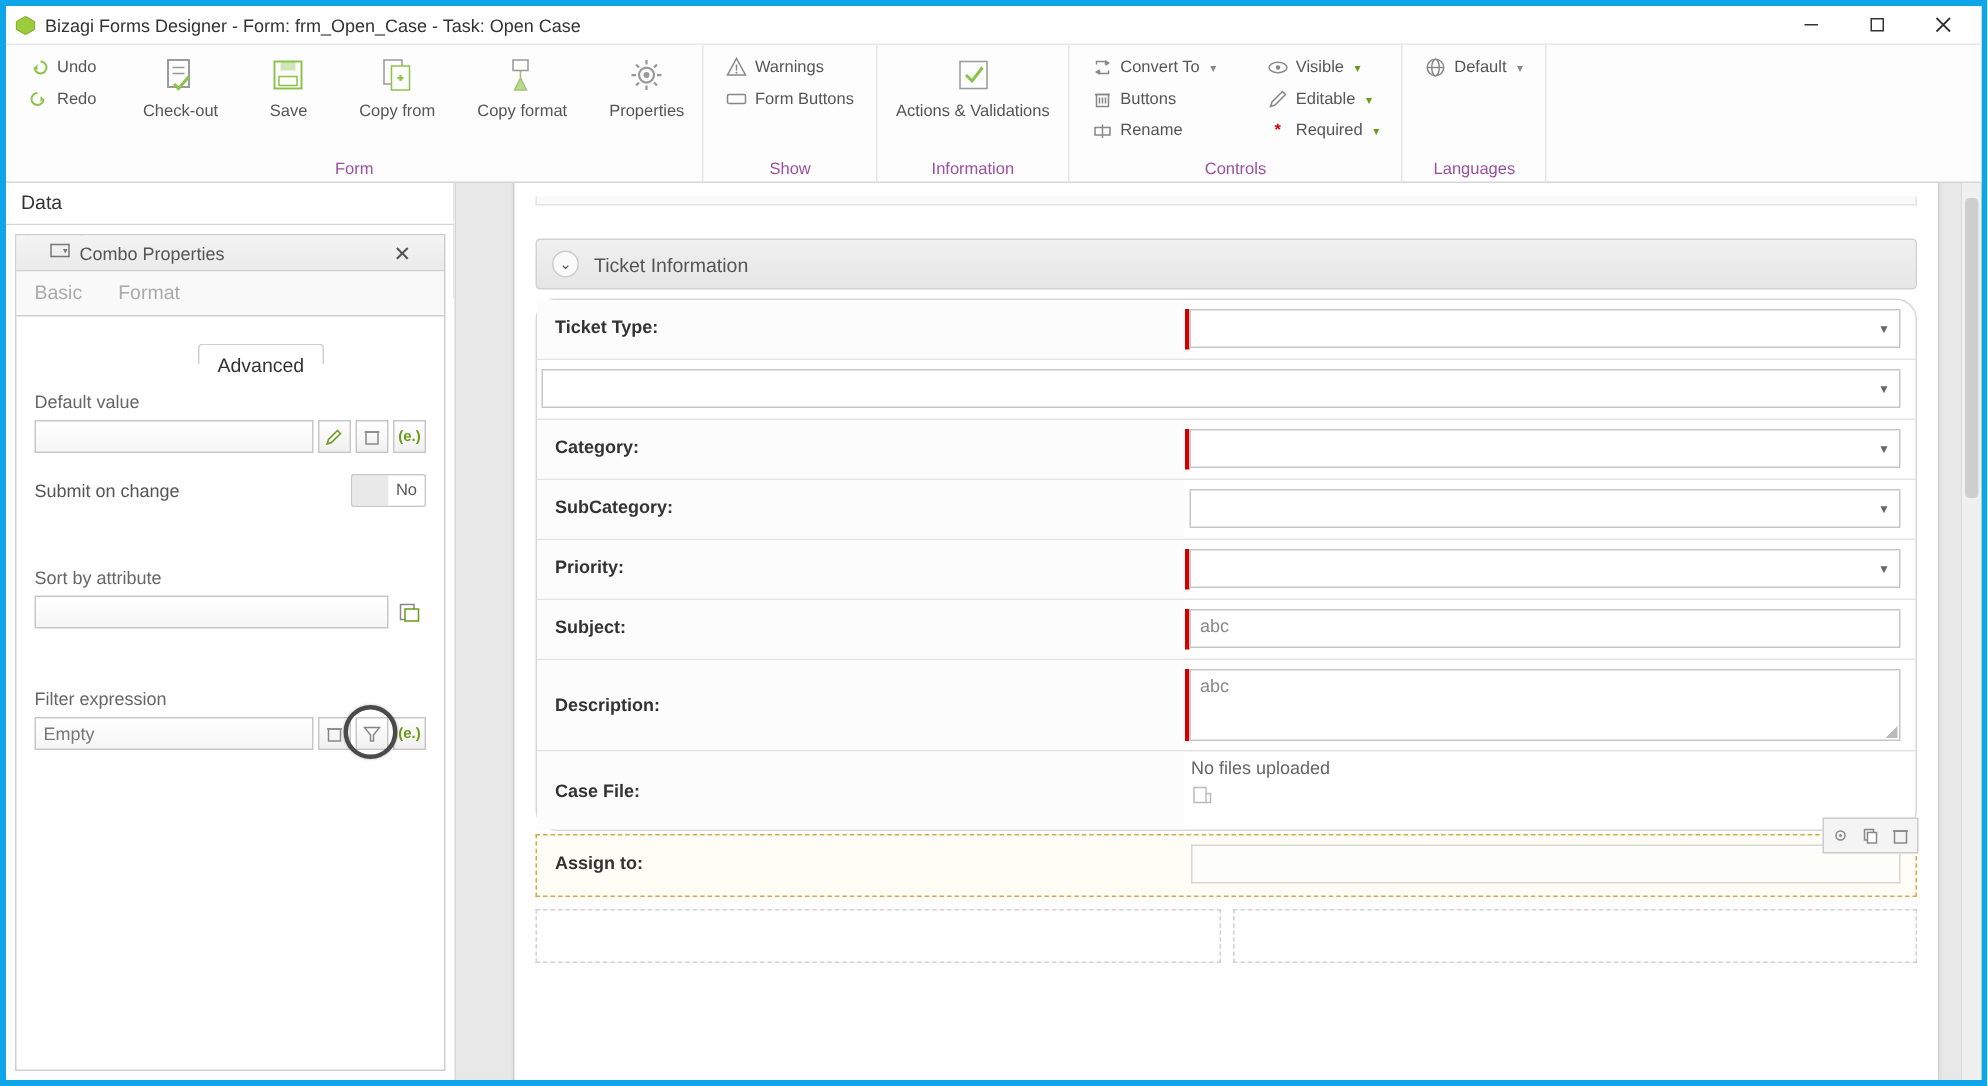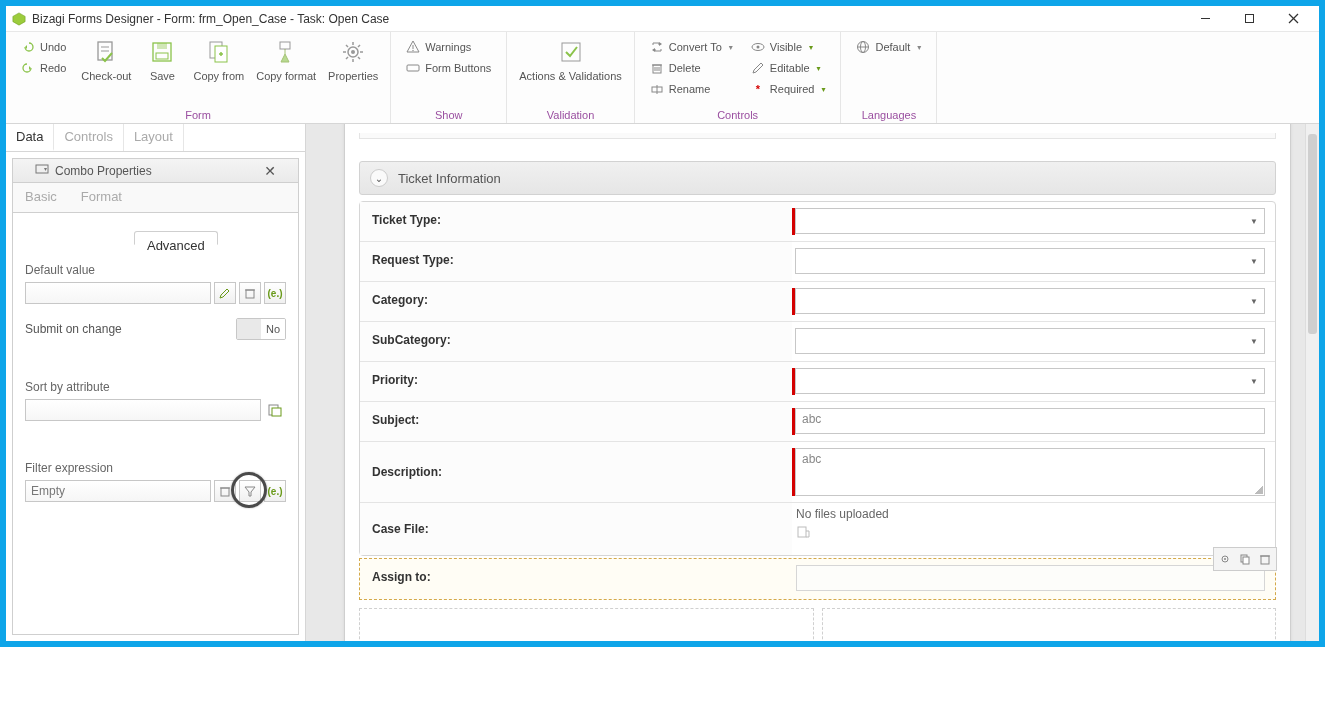--- a/index.html
+++ b/index.html
@@ -1,46 +1,46 @@
 <!DOCTYPE html>
 <html><head>
 <meta charset="utf-8">
 <style>
 * { box-sizing: border-box; margin: 0; padding: 0; font-family: "Segoe UI", Tahoma, sans-serif; }
 body { background: #fff; font-size: 12px; color: #333; overflow: hidden; }
 
-.window { width: 1325px; height: 647px; border: 6px solid #0ea5e9; position: relative; display: flex; flex-direction: column; background: #fde047; }
+.window { width: 1325px; height: 724px; border: 4px solid #0ea5e9; position: relative; display: flex; flex-direction: column; background: #fde047; }
 
 
 .titlebar { height: 26px; display: flex; align-items: center; padding: 0 4px 0 6px; background: #fff; border-bottom: 1px solid #e8e8e8; }
 .titlebar .logo { width: 14px; height: 14px; margin-right: 6px; }
 .titlebar .title { font-size: 12px; color: #333; flex: 1; }
 .titlebar .winbtns { display: flex; }
 .titlebar .winbtn { width: 44px; height: 26px; display: flex; align-items: center; justify-content: center; cursor: pointer; }
 .titlebar .winbtn svg { width: 11px; height: 11px; }
 
 
 .ribbon { display: flex; border-bottom: 1px solid #d6d6d6; background: #fdfdfd; height: 92px; }
 .ribbon-group { border-right: 1px solid #e6e6e6; display: flex; flex-direction: column; justify-content: space-between; padding: 3px 6px 1px; }
-.ribbon-group .buttons { display: flex; align-items: flex-start; gap: 0; }
+.ribbon-group .buttons { display: flex; align-items: flex-start; gap: 16px; }
 .ribbon-group .glabel { text-align: center; font-size: 11px; color: #9a4fa0; padding-bottom: 1px; }
 .rbtn { display: flex; flex-direction: column; align-items: center; padding: 2px 6px; min-width: 50px; cursor: pointer; text-align: center; }
 .rbtn .icon { width: 30px; height: 30px; display: flex; align-items: center; justify-content: center; margin-bottom: 3px; }
 .rbtn .lbl { font-size: 11px; color: #555; line-height: 13px; }
 .small-stack { display: flex; flex-direction: column; gap: 1px; padding: 2px 6px; }
 .small-item { display: flex; align-items: center; gap: 5px; font-size: 11px; color: #555; cursor: pointer; height: 20px; padding: 0 3px; }
 .small-item .si { width: 14px; height: 14px; display: flex; align-items: center; justify-content: center; }
 .caret { font-size: 8px; color: #888; margin-left: 2px; }
 
 
 .body { flex: 1; display: flex; overflow: hidden; }
 
 
 .left { width: 300px; border-right: 1px solid #d6d6d6; display: flex; flex-direction: column; background: #fff; }
-.left-tabs { display: flex; border-bottom: 1px solid #d6d6d6; height: 28px; }
+.left-tabs { display: flex; border-bottom: 1px solid #d6d6d6; height: 28px; flex-direction: column; }
 .left-tab { padding: 5px 10px; font-size: 13px; color: #aaa; border-right: 1px solid #e6e6e6; cursor: pointer; }
 .left-tab.active { color: #333; border-bottom: 2px solid #fff; }
 .panel { margin: 6px; border: 1px solid #cfcfcf; flex: 1; display: flex; flex-direction: column; }
 .panel-header { height: 24px; background: linear-gradient(#f4f4f4,#eaeaea); border-bottom: 1px solid #cfcfcf; display: flex; align-items: center; padding: 0 22px; font-size: 12px; color: #555; }
 .panel-header .phicon { margin-right: 6px; }
 .panel-header .close { margin-left: auto; cursor: pointer; font-size: 14px; color: #555; }
 .prop-tabs { display: flex; border-bottom: 1px solid #cfcfcf; height: 30px; background: #f9f9f9; }
 .prop-tab { padding: 6px 12px; font-size: 13px; color: #aaa; cursor: pointer; }
 .prop-tab.active { background: #fff; border: 1px solid #cfcfcf; border-bottom: 1px solid #fff; margin-bottom: -1px; color: #333; border-radius: 3px 3px 0 0; margin-top: 48px; }
 .panel-body { padding: 10px 12px; font-size: 12px; color: #555; }
@@ -55,21 +55,21 @@
 .toggle .half.on { background: #fff; color: #555; }
 .highlight-circle { position: absolute; width: 36px; height: 36px; border: 3px solid #4a4a4a; border-radius: 50%; pointer-events: none; box-shadow: 0 0 2px rgba(0,0,0,0.3); }
 
 
 .canvas-wrap { flex: 1; background: #e8e8e8; position: relative; overflow: hidden; }
 .canvas-scroll { position: absolute; right: 0; top: 0; bottom: 0; width: 14px; background: #f0f0f0; border-left: 1px solid #ddd; }
 .canvas-scroll .thumb { position: absolute; left: 2px; right: 2px; top: 10px; height: 200px; background: #cfcfcf; border-radius: 3px; }
 .form-page { margin: 0 28px 0 38px; background: #fff; border: 1px solid #cfcfcf; box-shadow: 0 1px 3px rgba(0,0,0,0.08); min-height: 700px; padding: 14px; position: relative; top: -6px; }
 .section-header { background: linear-gradient(#f0f0f0,#e6e6e6); border: 1px solid #d2d2d2; border-radius: 3px; padding: 7px 10px; display: flex; align-items: center; gap: 10px; margin-top: 22px; margin-bottom: 6px; font-size: 13px; color: #555; }
 .section-header .chev { width: 18px; height: 18px; border: 1px solid #ccc; border-radius: 9px; display: flex; align-items: center; justify-content: center; font-size: 10px; background: #fafafa; }
-.form-table { border: 1px solid #d6d6d6; border-radius: 4px; }
+.form-table { border: 1px solid #d6d6d6; border-radius: 14px; }
 .form-row { display: flex; border-bottom: 1px solid #e4e4e4; min-height: 40px; }
 .form-row:last-child { border-bottom: none; }
 .form-row .lbl-cell { width: 432px; padding: 11px 12px; font-size: 12px; color: #333; font-weight: 600; background: #fcfcfc; }
 .form-row .ctrl-cell { flex: 1; padding: 6px 10px 6px 0; display: flex; align-items: stretch; }
 .req-bar { width: 3px; background: #d40000; margin-right: 0; }
 .combo { flex: 1; height: 26px; border: 1px solid #c7c7c7; background: #fff; display: flex; align-items: center; justify-content: flex-end; padding: 0 6px; cursor: pointer; }
 .combo .dd { font-size: 8px; color: #666; }
 .textbox { flex: 1; height: 26px; border: 1px solid #c7c7c7; background: #fff; padding: 3px 6px; font-size: 12px; color: #888; }
 .textarea { flex: 1; height: 48px; border: 1px solid #c7c7c7; background: #fff; padding: 3px 6px; font-size: 12px; color: #888; resize: none; position: relative; }
 .textarea::after { content: ""; position: absolute; right: 1px; bottom: 1px; width: 8px; height: 8px; background: linear-gradient(135deg, transparent 50%, #bbb 50%); }
@@ -233,21 +233,21 @@
         <div class="rbtn" style="min-width:110px">
           <span class="icon">
               <svg width="28" height="28" viewBox="0 0 28 28">
                 <rect x="5" y="5" width="18" height="18" fill="none" stroke="#999"></rect>
                 <polyline points="9,14 13,18 20,9" fill="none" stroke="#8bc34a" stroke-width="2"></polyline>
               </svg>
             </span>
           <span class="lbl">Actions &amp; Validations</span>
         </div>
       </div>
-      <div class="glabel">Validation</div>
+      <div class="glabel">Information</div>
     </div>
 
     <div class="ribbon-group">
       <div class="buttons">
         <div class="small-stack">
           <div class="small-item">
             <span class="si">
                 <svg width="14" height="14" viewBox="0 0 14 14">
                   <path d="M3 5 l0 -2 l6 0 l0 2 M11 9 l0 2 l-6 0 l0 -2" fill="none" stroke="#888"></path>
                   <polygon points="9,2 12,4 9,6" fill="#888"></polygon>
@@ -260,21 +260,21 @@
           <div class="small-item">
             <span class="si">
                 <svg width="14" height="14" viewBox="0 0 14 14">
                   <rect x="3" y="4" width="8" height="8" fill="none" stroke="#888"></rect>
                   <line x1="2" y1="4" x2="12" y2="4" stroke="#888"></line>
                   <line x1="5" y1="6" x2="5" y2="10" stroke="#888"></line>
                   <line x1="7" y1="6" x2="7" y2="10" stroke="#888"></line>
                   <line x1="9" y1="6" x2="9" y2="10" stroke="#888"></line>
                 </svg>
               </span>
-            <span>Delete</span>
+            <span>Buttons</span>
           </div>
           <div class="small-item">
             <span class="si">
                 <svg width="14" height="14" viewBox="0 0 14 14">
                   <rect x="2" y="5" width="10" height="5" fill="none" stroke="#888"></rect>
                   <line x1="7" y1="3" x2="7" y2="12" stroke="#888"></line>
                 </svg>
               </span>
             <span>Rename</span>
           </div>
@@ -429,21 +429,20 @@
           <div class="form-row">
             <div class="lbl-cell">Ticket Type:</div>
             <div class="ctrl-cell">
                 <div class="req-bar"></div>
                 <div class="combo">
                   <span class="dd">▼</span>
                 </div>
               </div>
           </div>
           <div class="form-row">
-            <div class="lbl-cell">Request Type:</div>
             <div class="ctrl-cell">
                 <div style="width:3px"></div>
                 <div class="combo">
                   <span class="dd">▼</span>
                 </div>
               </div>
           </div>
           <div class="form-row">
             <div class="lbl-cell">Category:</div>
             <div class="ctrl-cell">

